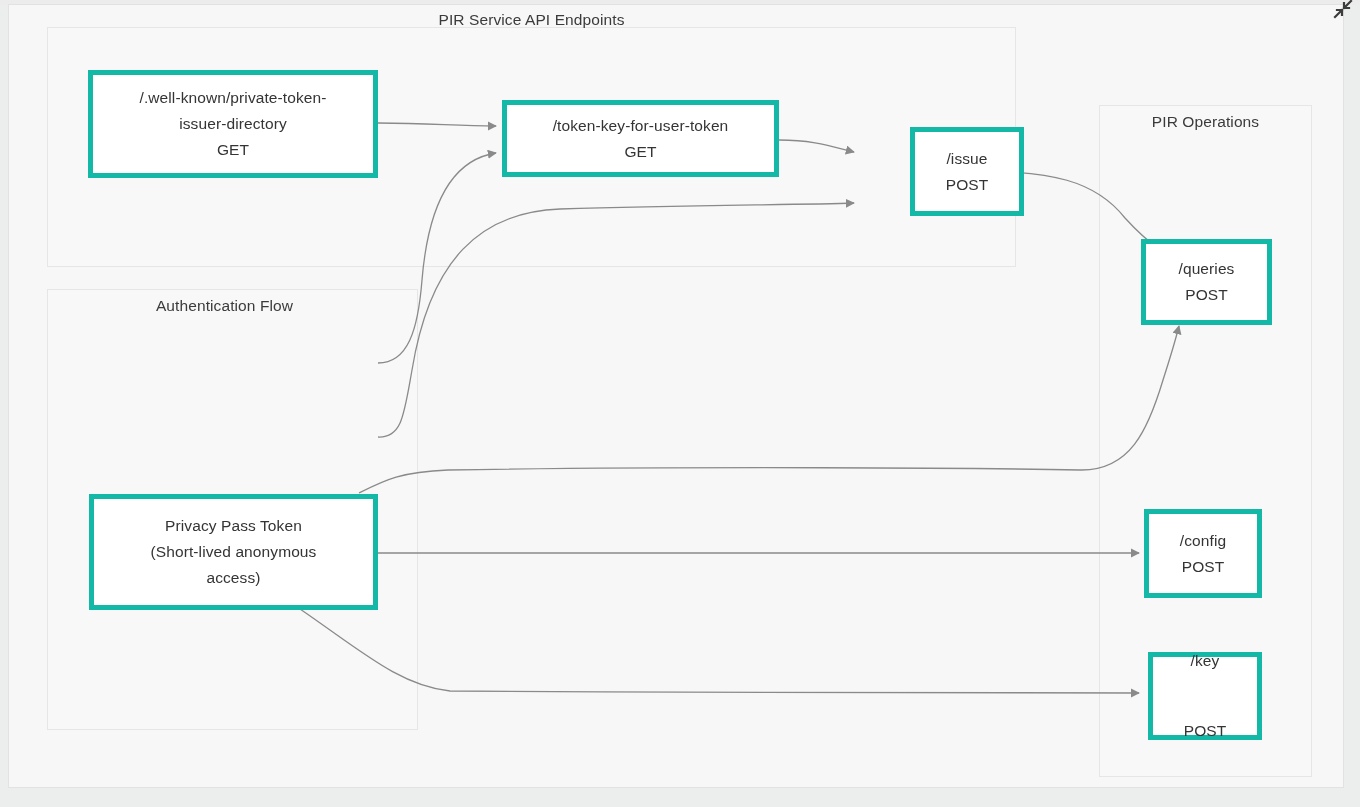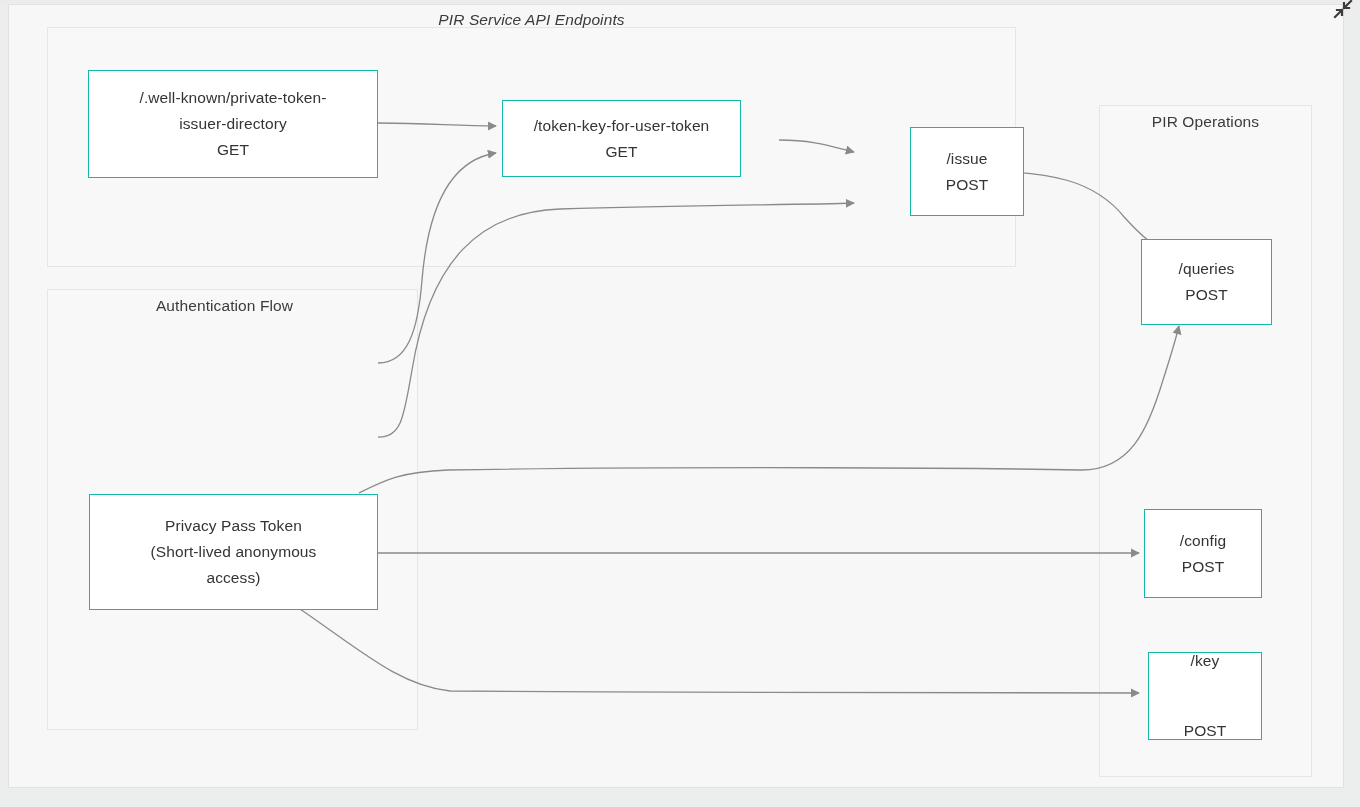--- a/index.html
+++ b/index.html
@@ -66,21 +66,21 @@
     line-height: 24px;
     white-space: pre-line;
     letter-spacing: 0.1px;
   }
 
   
   .node {
     position: absolute;
     box-sizing: border-box;
     background: #ffffff;
-    border: 1px solid #14b8a6;
+    border: 5px solid #14b8a6;
     display: flex;
     flex-direction: column;
     align-items: center;
     justify-content: center;
     color: #343434;
     font-size: 15.5px;
     line-height: 26px;
     text-align: center;
     letter-spacing: 0.1px;
   }
@@ -96,21 +96,21 @@
   <div id="canvas-panel"></div>
 
   <div id="collapse-icon">
     <svg width="26" height="26" viewBox="0 0 26 26" fill="none" stroke="#3c3c3c" stroke-width="2.2" stroke-linecap="square">
       <path d="M21 5 L14 12 M14 12 L14 7 M14 12 L19 12"></path>
       <path d="M5 21 L12 14 M12 14 L12 19 M12 14 L7 14"></path>
     </svg>
   </div>
 
   <div class="group" style="left:47px; top:27px; width:969px; height:240px;"></div>
-  <div class="group-title" style="left:47px; top:8px; width:969px;font-style:italic;">PIR Service API Endpoints</div>
+  <div class="group-title" style="left:47px; top:8px; width:969px;">PIR Service API Endpoints</div>
 
 
   <div class="group" style="left:47px; top:289px; width:371px; height:441px;"></div>
   <div class="group-title" style="left:47px; top:294px; width:339px;padding-left:8px;">Authentication Flow</div>
 
   <div class="group" style="left:1099px; top:105px; width:213px; height:672px;"></div>
   <div class="group-title" style="left:1099px; top:110px; width:213px;">PIR Operations</div>
 
   <svg id="edges">
     <defs>
@@ -137,21 +137,21 @@
       <path d="M300,609 C360,650 400,686 450,691 C700,693 980,693 1139,693"></path>
     </g>
   </svg>
 
   <div class="node" style="left:88px; top:70px; width:290px; height:108px;">
     <span class="line">/.well-known/private-token-</span>
     <span class="line">issuer-directory</span>
     <span class="line">GET</span>
   </div>
 
-  <div class="node" style="left:502px; top:100px; width:239px; height:77px;">
+  <div class="node" style="left:502px; top:100px; width:277px; height:77px;">
     <span class="line">/token-key-for-user-token</span>
     <span class="line">GET</span>
   </div>
 
   <div class="node" style="left:910px; top:127px; width:114px; height:89px;">
     <span class="line">/issue</span>
     <span class="line">POST</span>
   </div>
 
 

